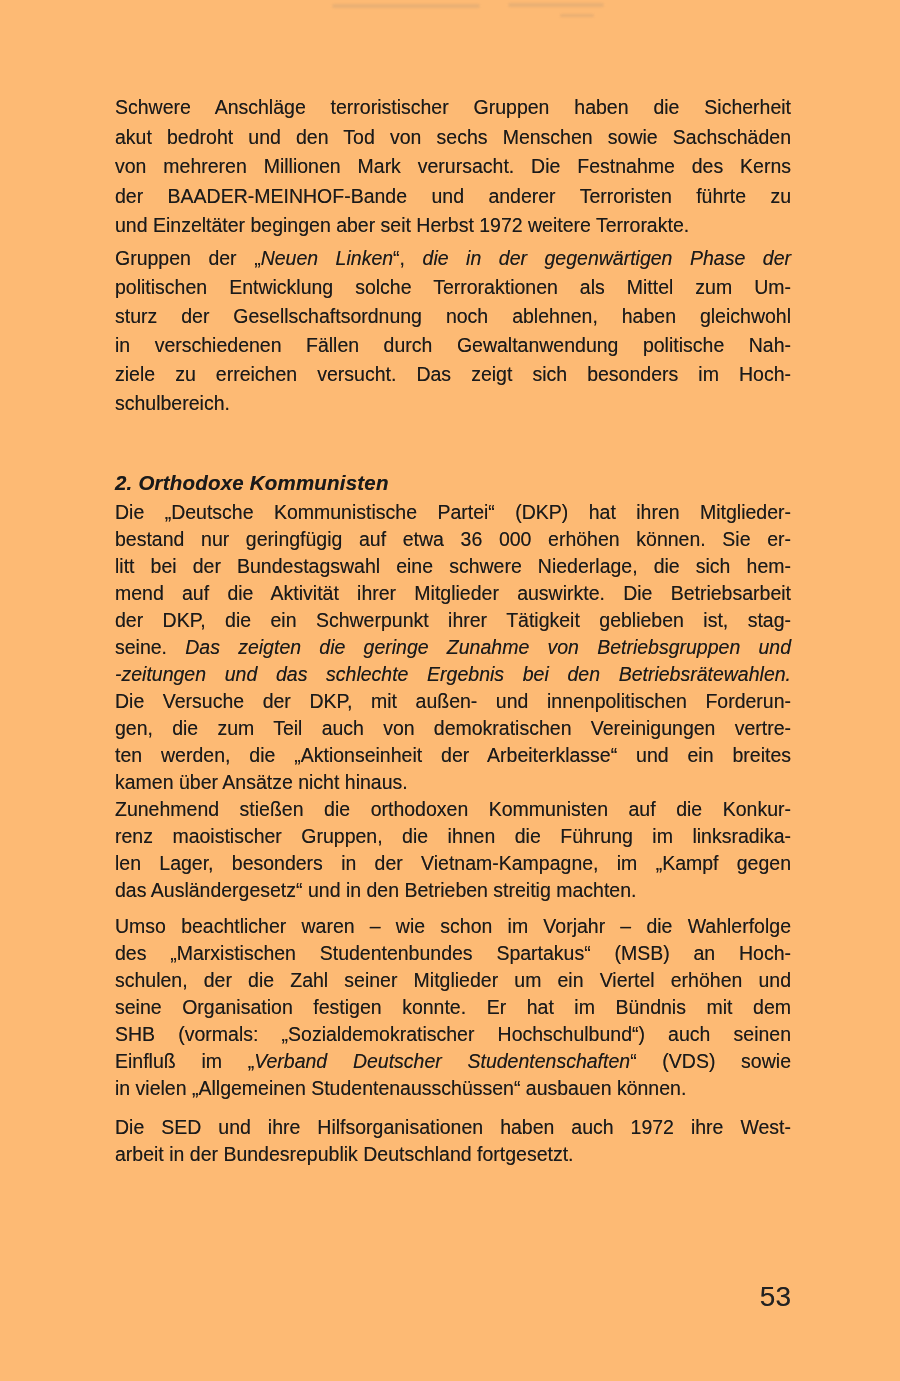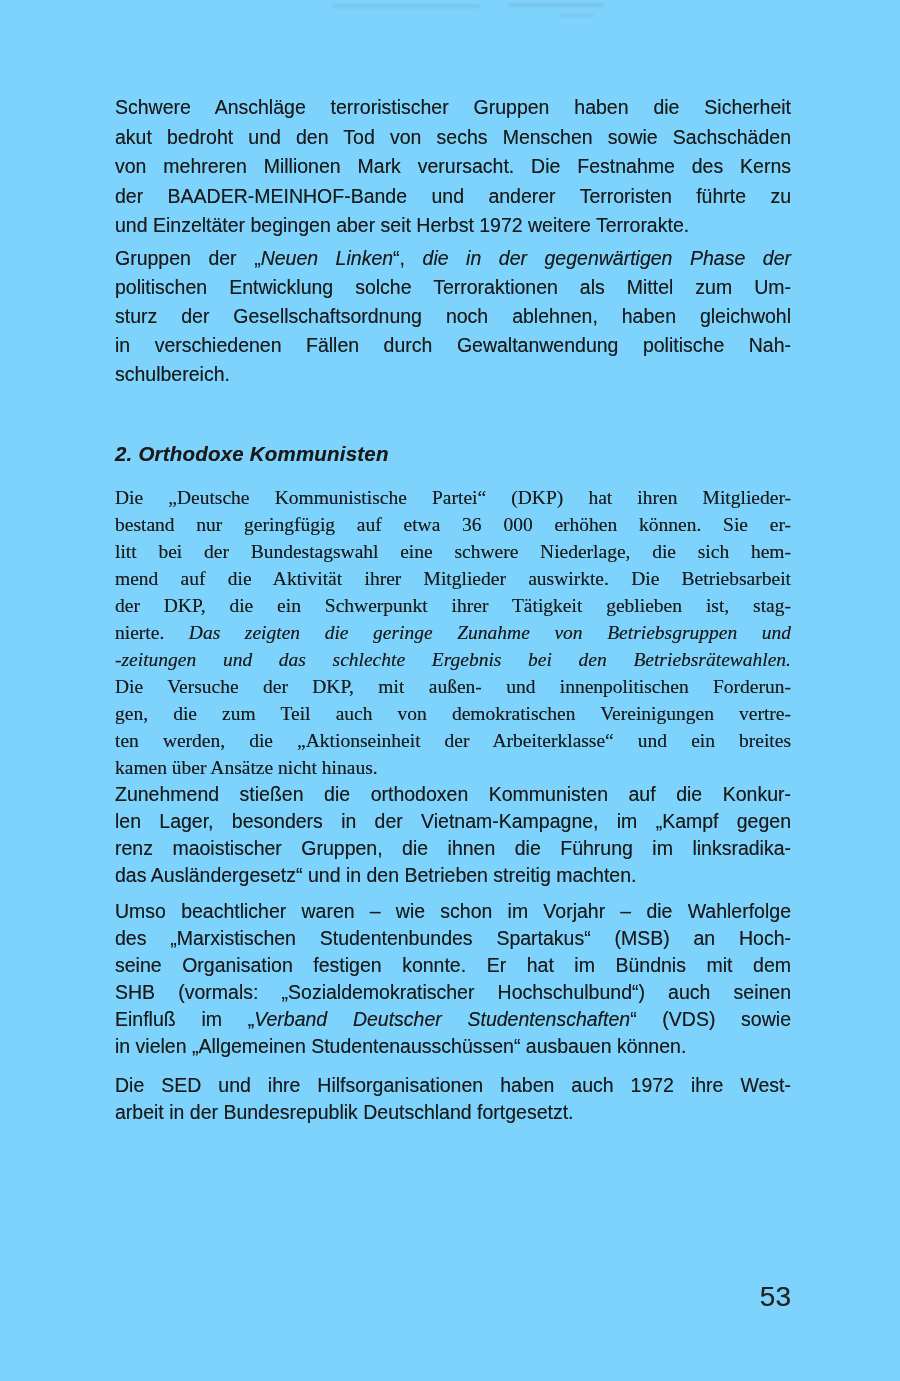--- a/index.html
+++ b/index.html
@@ -5,21 +5,21 @@
   html, body { margin: 0; padding: 0; }
   body {
     width: 900px; height: 1381px;
     background: #ffffff;
     font-family: "Liberation Sans", sans-serif;
     position: relative;
     overflow: hidden;
   }
   .page {
     position: absolute; inset: 0;
-    background: #7dd3fc;
+    background: #fdba74;
     color: #1a1a1a;
   }
   
   .ghost { position: absolute; background: rgba(110,110,110,0.14); filter: blur(1px); border-radius: 2px; }
   .ghost.g1 { left: 332px; top: 4px;  width: 148px; height: 4px; }
   .ghost.g2 { left: 508px; top: 3px;  width: 96px;  height: 4px; }
   .ghost.g3 { left: 560px; top: 14px; width: 34px;  height: 3px; }
 
   .text-column {
     position: absolute;
@@ -36,21 +36,21 @@
   [data-name="paragraph-terror-summary"] { line-height: 29.5px; }
   [data-name="paragraph-neue-linke"]     { line-height: 29px; margin-top: 3px; }
   [data-name="section-heading"] {
     margin-top: 52px;
     font-weight: bold;
     font-size: 20.5px;
     line-height: 26px;
     letter-spacing: 0.2px;
     font-style: italic;
   }
-  [data-name="paragraph-dkp"]         { line-height: 27px; margin-top: 17px; font-family: Liberation Serif, serif; }
+  [data-name="paragraph-dkp"]         { line-height: 27px; margin-top: 3px; }
   [data-name="paragraph-konkurrenz"]  { line-height: 27px; margin-top: 0; }
   [data-name="paragraph-wahlerfolge"] { line-height: 27px; margin-top: 9px; }
   [data-name="paragraph-sed"]         { line-height: 27px; margin-top: 12px; }
 
   .page-number {
     position: absolute;
     left: 115px; top: 1281px; width: 676px;
     text-align: right;
     font-size: 28px;
     color: #222;
@@ -71,45 +71,47 @@
         <div class="line" data-name="text-line"><span>akut bedroht und den Tod von sechs Menschen sowie Sachschäden</span></div>
         <div class="line" data-name="text-line"><span>von mehreren Millionen Mark verursacht. Die Festnahme des Kerns</span></div>
         <div class="line" data-name="text-line"><span>der BAADER-MEINHOF-Bande und anderer Terroristen führte zu</span></div>
         <div class="line last" data-name="text-line"><span>und Einzeltäter begingen aber seit Herbst 1972 weitere Terrorakte.</span></div>
       </div>
       <div data-name="paragraph-neue-linke" class="para">
         <div class="line" data-name="text-line"><span>Gruppen der „</span><span class="it">Neuen Linken</span><span>“, </span><span class="it">die in der gegenwärtigen Phase der</span></div>
         <div class="line" data-name="text-line"><span>politischen Entwicklung solche Terroraktionen als Mittel zum Um-</span></div>
         <div class="line" data-name="text-line"><span>sturz der Gesellschaftsordnung noch ablehnen, haben gleichwohl</span></div>
         <div class="line" data-name="text-line"><span>in verschiedenen Fällen durch Gewaltanwendung politische Nah-</span></div>
+        <div class="line" data-name="text-line"><span>ziele zu erreichen versucht. Das zeigt sich besonders im Hoch-</span></div>
         <div class="line last" data-name="text-line"><span>schulbereich.</span></div>
       </div>
       <div data-name="section-heading">2. Orthodoxe Kommunisten</div>
       <div data-name="paragraph-dkp" class="para">
         <div class="line" data-name="text-line"><span>Die „Deutsche Kommunistische Partei“ (DKP) hat ihren Mitglieder-</span></div>
         <div class="line" data-name="text-line"><span>bestand nur geringfügig auf etwa 36 000 erhöhen können. Sie er-</span></div>
         <div class="line" data-name="text-line"><span>litt bei der Bundestagswahl eine schwere Niederlage, die sich hem-</span></div>
         <div class="line" data-name="text-line"><span>mend auf die Aktivität ihrer Mitglieder auswirkte. Die Betriebsarbeit</span></div>
         <div class="line" data-name="text-line"><span>der DKP, die ein Schwerpunkt ihrer Tätigkeit geblieben ist, stag-</span></div>
-        <div class="line" data-name="text-line"><span>nierte. </span><span class="it">Das zeigten die geringe Zunahme von Betriebsgruppen und</span></div>
+        <div class="line" data-name="text-line"><span>seine. </span><span class="it">Das zeigten die geringe Zunahme von Betriebsgruppen und</span></div>
         <div class="line" data-name="text-line"><span class="it">-zeitungen und das schlechte Ergebnis bei den Betriebsrätewahlen.</span></div>
         <div class="line" data-name="text-line"><span>Die Versuche der DKP, mit außen- und innenpolitischen Forderun-</span></div>
         <div class="line" data-name="text-line"><span>gen, die zum Teil auch von demokratischen Vereinigungen vertre-</span></div>
         <div class="line" data-name="text-line"><span>ten werden, die „Aktionseinheit der Arbeiterklasse“ und ein breites</span></div>
         <div class="line last" data-name="text-line"><span>kamen über Ansätze nicht hinaus.</span></div>
       </div>
       <div data-name="paragraph-konkurrenz" class="para">
         <div class="line" data-name="text-line"><span>Zunehmend stießen die orthodoxen Kommunisten auf die Konkur-</span></div>
+        <div class="line" data-name="text-line"><span>renz maoistischer Gruppen, die ihnen die Führung im linksradika-</span></div>
         <div class="line" data-name="text-line"><span>len Lager, besonders in der Vietnam-Kampagne, im „Kampf gegen</span></div>
-        <div class="line" data-name="text-line"><span>renz maoistischer Gruppen, die ihnen die Führung im linksradika-</span></div>
         <div class="line last" data-name="text-line"><span>das Ausländergesetz“ und in den Betrieben streitig machten.</span></div>
       </div>
       <div data-name="paragraph-wahlerfolge" class="para">
         <div class="line" data-name="text-line"><span>Umso beachtlicher waren – wie schon im Vorjahr – die Wahlerfolge</span></div>
         <div class="line" data-name="text-line"><span>des „Marxistischen Studentenbundes Spartakus“ (MSB) an Hoch-</span></div>
+        <div class="line" data-name="text-line"><span>schulen, der die Zahl seiner Mitglieder um ein Viertel erhöhen und</span></div>
         <div class="line" data-name="text-line"><span>seine Organisation festigen konnte. Er hat im Bündnis mit dem</span></div>
         <div class="line" data-name="text-line"><span>SHB (vormals: „Sozialdemokratischer Hochschulbund“) auch seinen</span></div>
         <div class="line" data-name="text-line"><span>Einfluß im „</span><span class="it">Verband Deutscher Studentenschaften</span><span>“ (VDS) sowie</span></div>
         <div class="line last" data-name="text-line"><span>in vielen „Allgemeinen Studentenausschüssen“ ausbauen können.</span></div>
       </div>
       <div data-name="paragraph-sed" class="para">
         <div class="line" data-name="text-line"><span>Die SED und ihre Hilfsorganisationen haben auch 1972 ihre West-</span></div>
         <div class="line last" data-name="text-line"><span>arbeit in der Bundesrepublik Deutschland fortgesetzt.</span></div>
       </div>
     </div>

